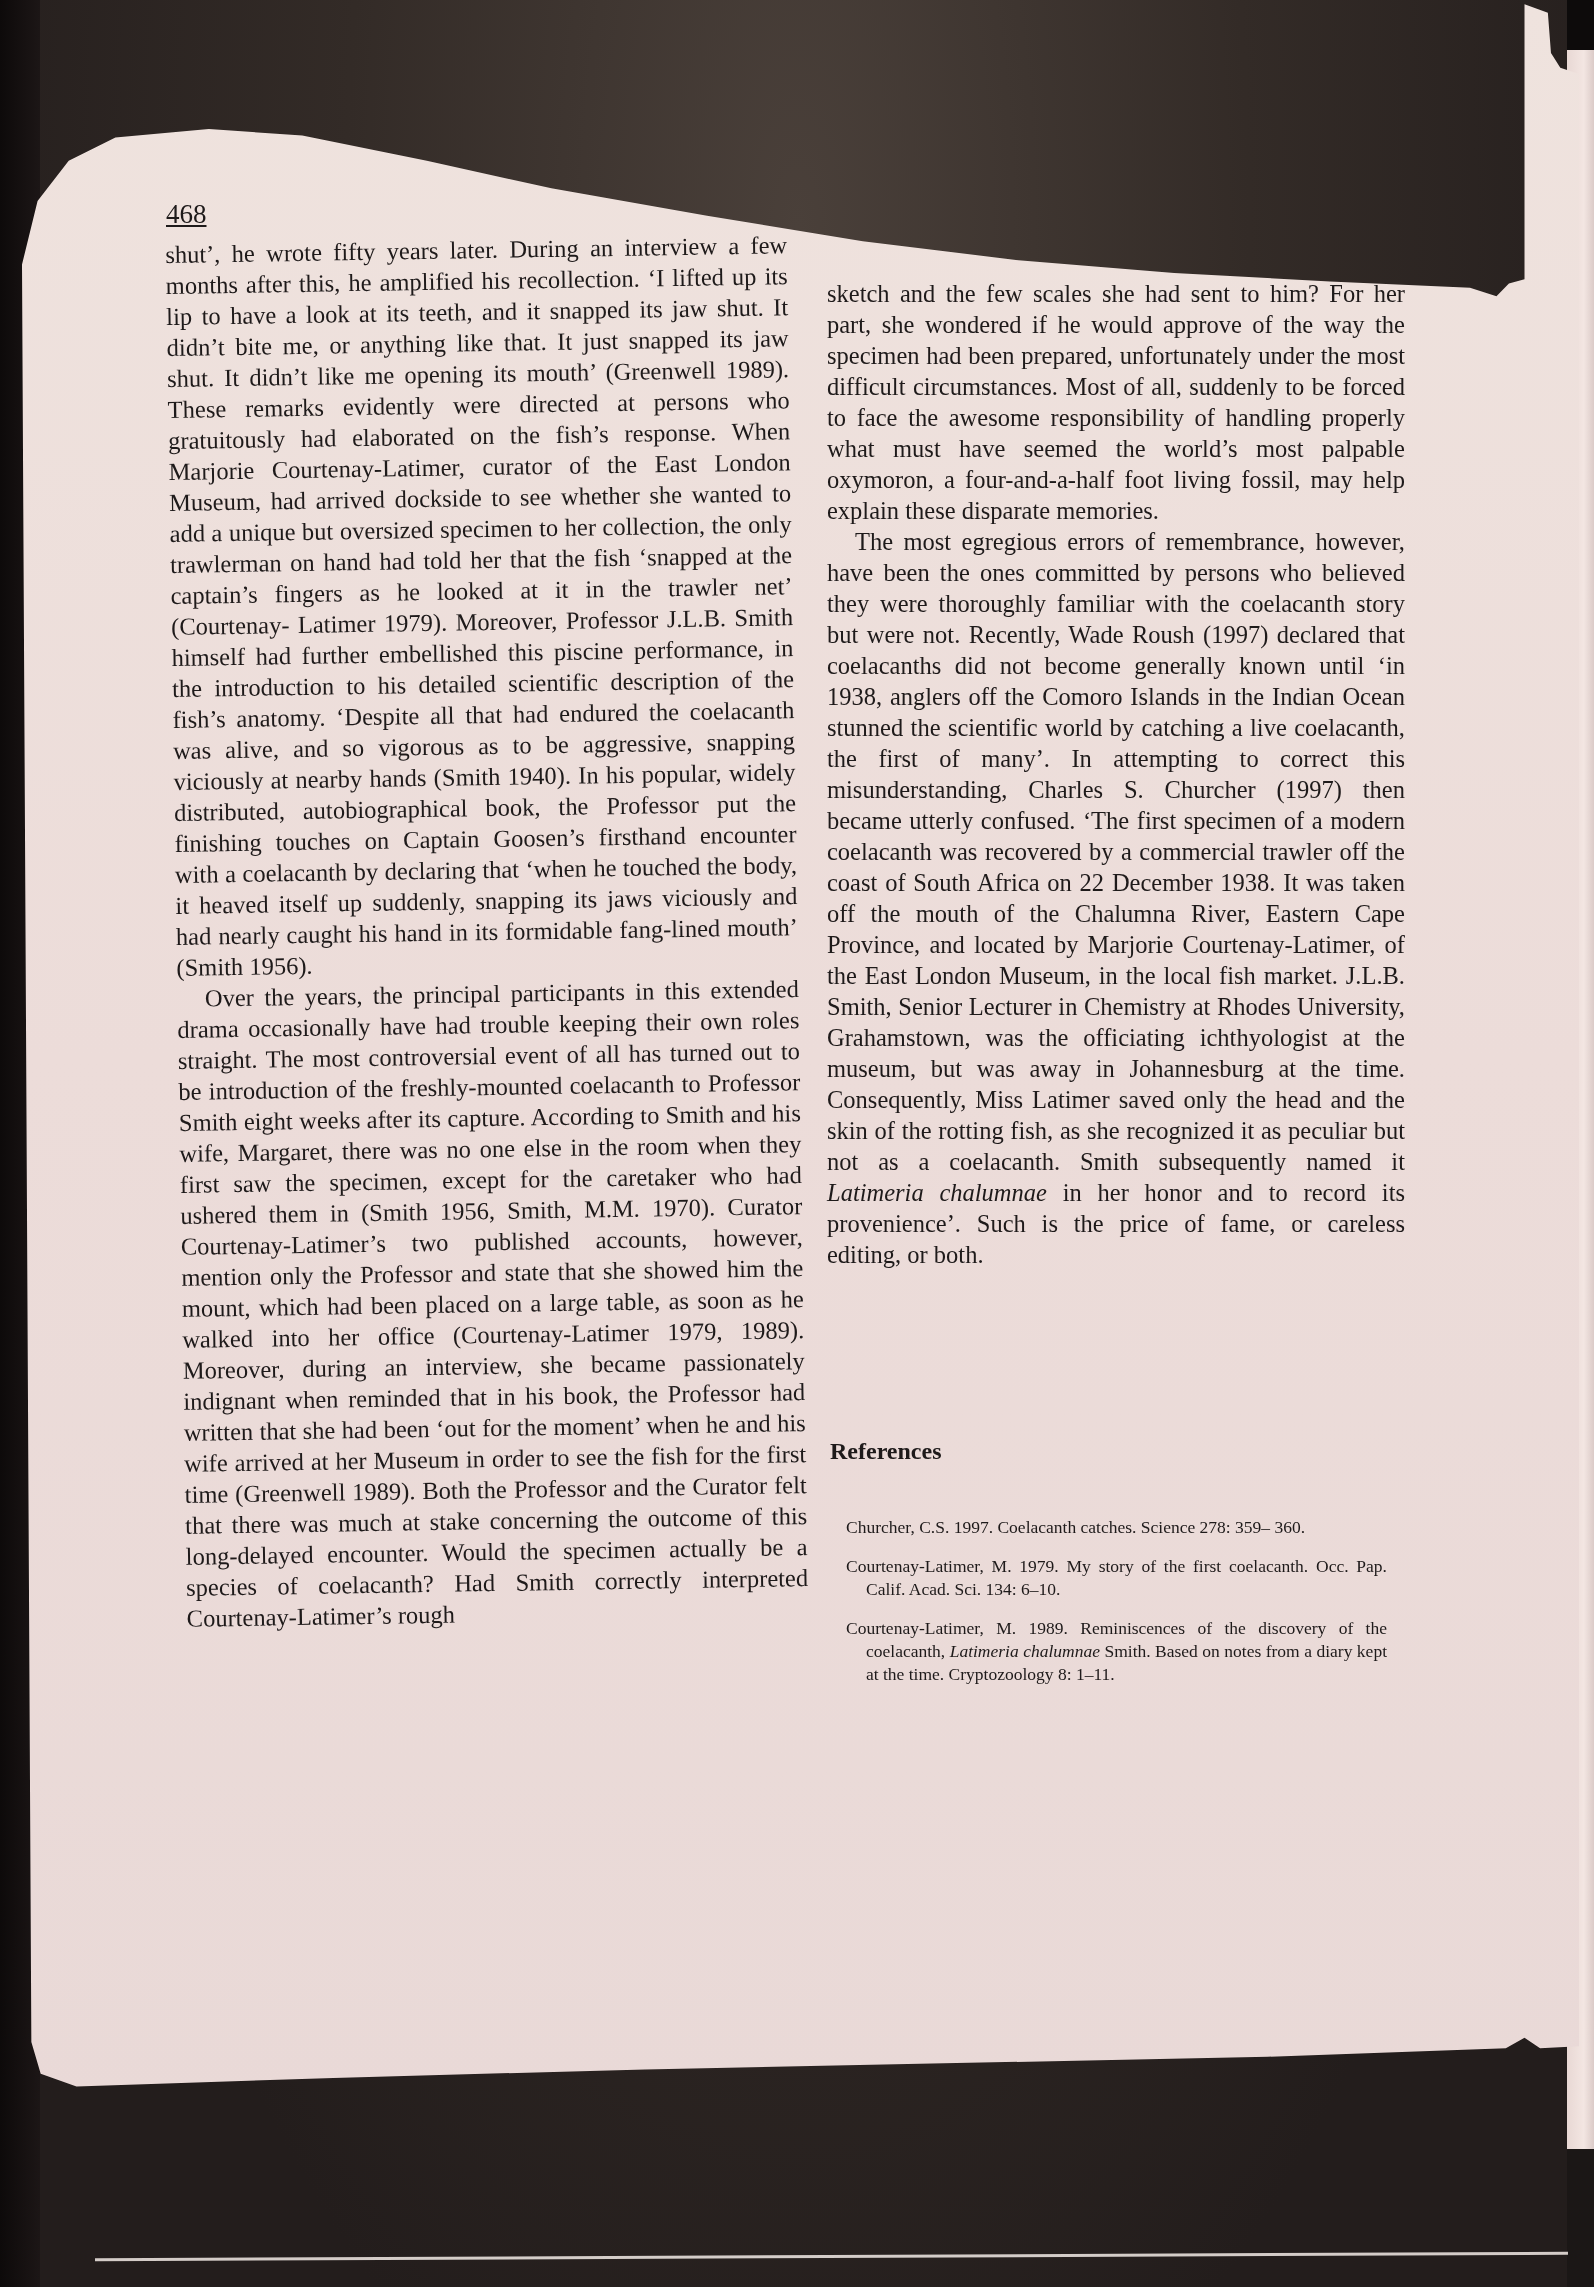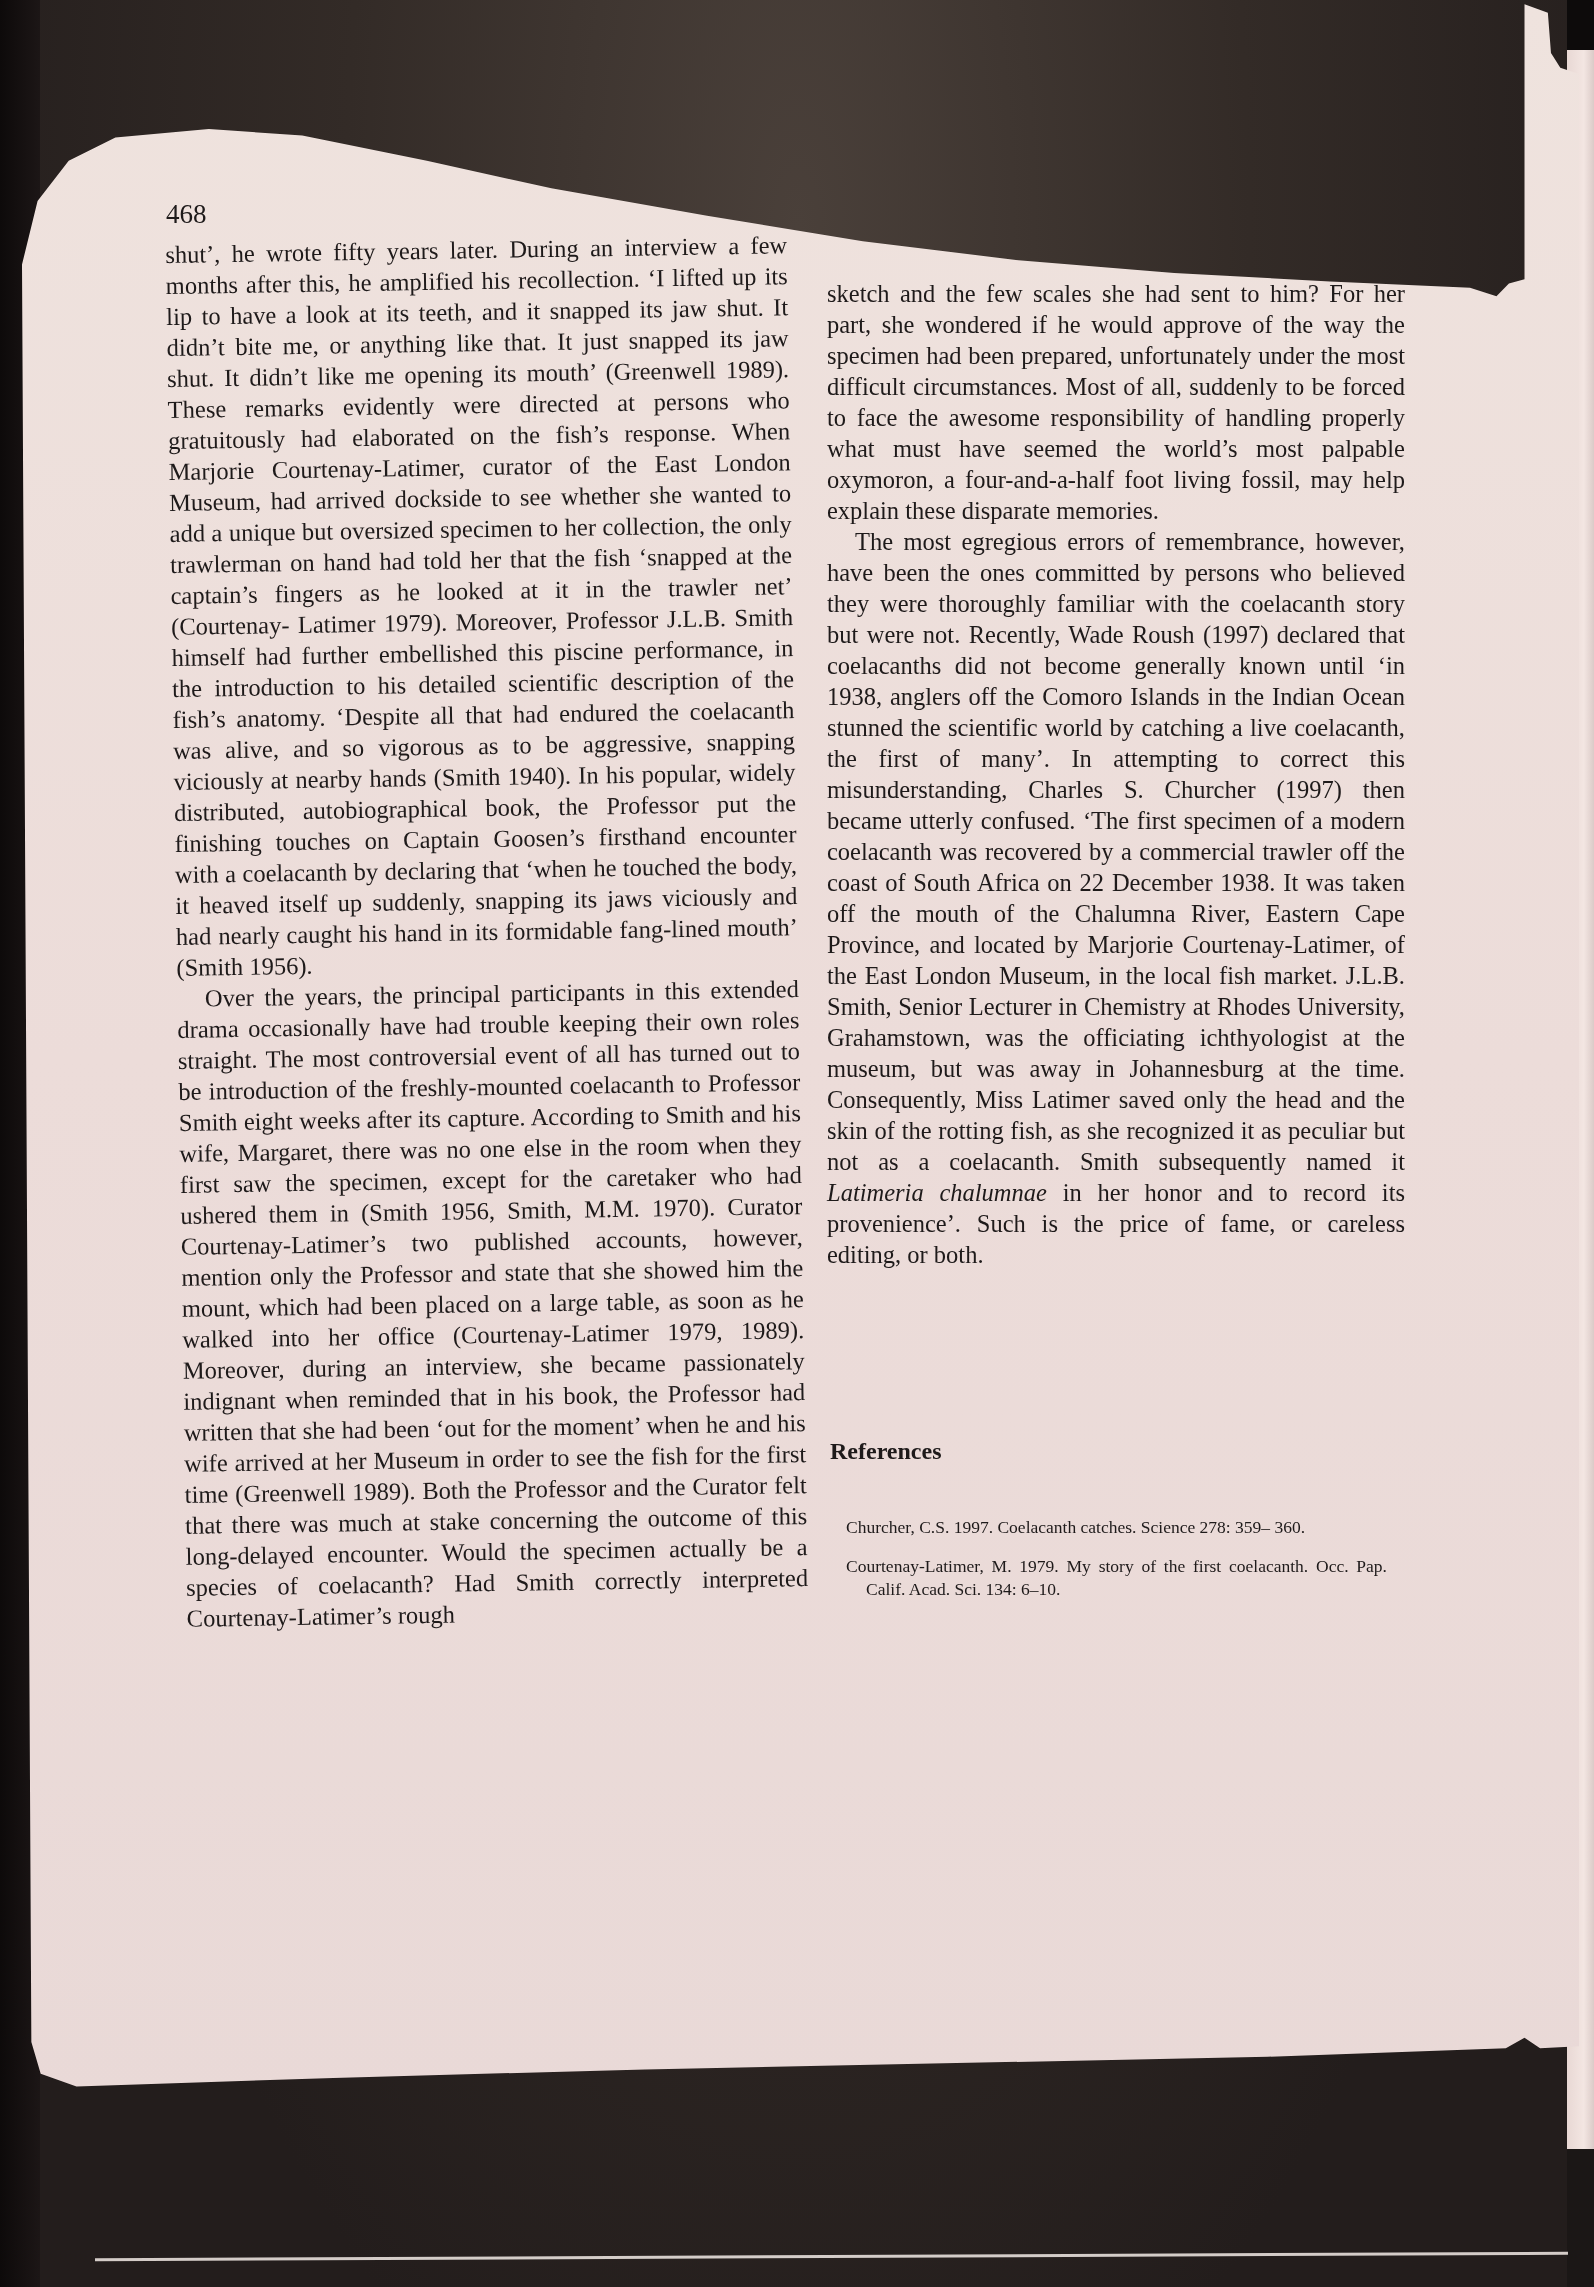--- a/index.html
+++ b/index.html
@@ -105,20 +105,21 @@
       transform: rotate(-0.25deg);
       opacity: 0.9;
     }
 
     .page-number {
       position: absolute;
       left: 166px;
       top: 201px;
       font-size: 27px;
       line-height: 1;
+      text-decoration: underline;
     }
 
     .col {
       position: absolute;
       font-size: 24.5px;
       line-height: 31px;
       text-align: justify;
       hyphens: none;
     }
     .col p {
@@ -187,14 +188,15 @@
 <div class="col col-right">
   <p><span>sketch and the few scales she had sent to him? For her part, she wondered if he would approve of the way the specimen had been prepared, unfortunately under the most difficult circumstances. Most of all, suddenly to be forced to face the awesome responsibility of handling properly what must have seemed the world’s most palpable oxymoron, a four-and-a-half foot living fossil, may help explain these disparate memories.</span></p>
   <p class="indent"><span>The most egregious errors of remembrance, however, have been the ones committed by persons who believed they were thoroughly familiar with the coelacanth story but were not. Recently, Wade Roush (1997) declared that coelacanths did not become generally known until ‘in 1938, anglers off the Comoro Islands in the Indian Ocean stunned the scientific world by catching a live coelacanth, the first of many’. In attempting to correct this misunderstanding, Charles S. Churcher (1997) then became utterly confused. ‘The first specimen of a modern coelacanth was recovered by a commercial trawler off the coast of South Africa on 22 December 1938. It was taken off the mouth of the Chalumna River, Eastern Cape Province, and located by Marjorie Courtenay-Latimer, of the East London Museum, in the local fish market. J.L.B. Smith, Senior Lecturer in Chemistry at Rhodes University, Grahamstown, was the officiating ichthyologist at the museum, but was away in Johannesburg at the time. Consequently, Miss Latimer saved only the head and the skin of the rotting fish, as she recognized it as peculiar but not as a coelacanth. Smith subsequently named it </span><em>Latimeria chalumnae</em><span> in her honor and to record its provenience’. Such is the price of fame, or careless editing, or both.</span></p>
 </div>
 
 <div class="refs-heading">References</div>
 
 <div class="refs">
   <p class="ref"><span>Churcher, C.S. 1997. Coelacanth catches. Science 278: 359– 360.</span></p>
   <p class="ref"><span>Courtenay-Latimer, M. 1979. My story of the first coelacanth. Occ. Pap. Calif. Acad. Sci. 134: 6–10.</span></p>
+  <p class="ref"><span>Courtenay-Latimer, M. 1989. Reminiscences of the discovery of the coelacanth, </span><em>Latimeria chalumnae</em><span> Smith. Based on notes from a diary kept at the time. Cryptozoology 8: 1–11.</span></p>
 </div>
 
 
 </body></html>

